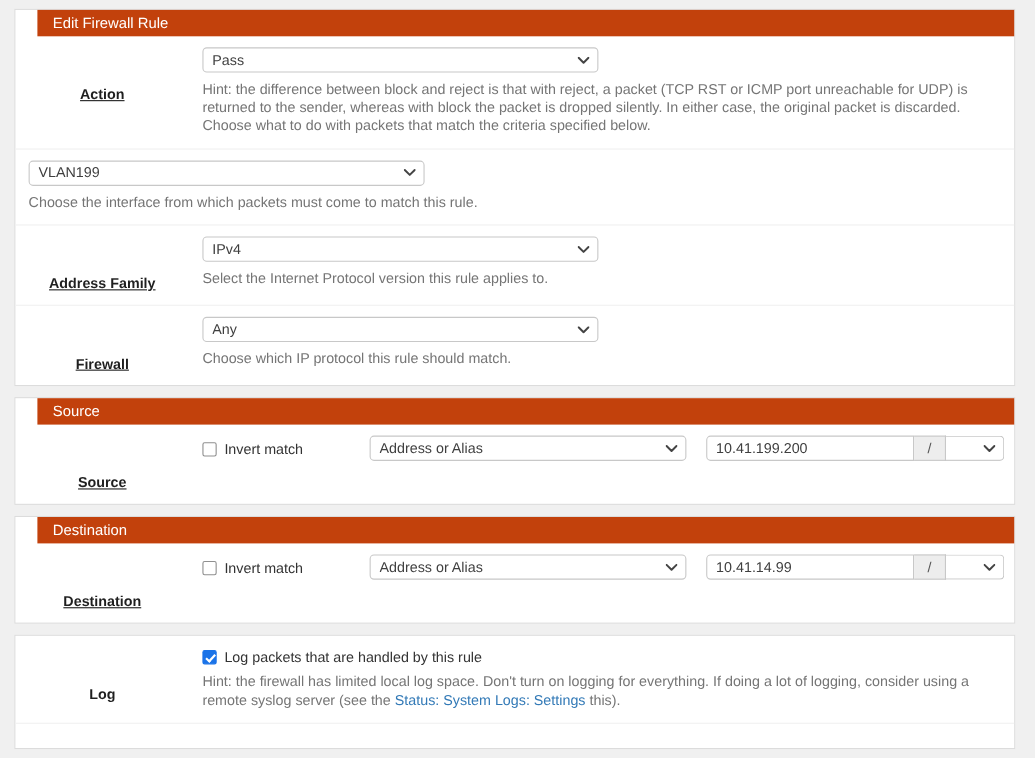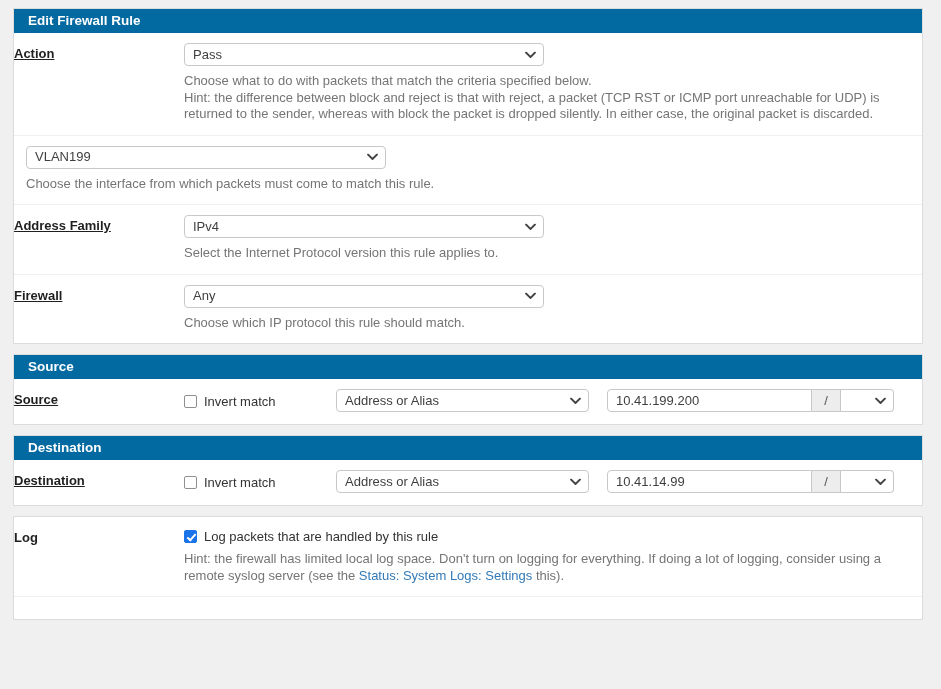--- a/index.html
+++ b/index.html
@@ -11,36 +11,38 @@
     color: #333;
     overflow: hidden;
   }
   .page { padding-top: 8px; }
   .panel {
     margin: 0 18px 10px 13px;
     background: #fff;
     border: 1px solid #dcdcdc;
   }
   .panel-heading {
-    background: #0369a1;
+    background: #c2410c;
     color: #fff;
-    font-weight: bold;
+    font-weight: normal;
     font-size: 13.5px;
     padding: 4px 14px 5px 14px;
+    margin-left: 20px;
   }
   .frow {
     display: flex;
     padding: 10px 0 12px 0;
     border-bottom: 1px solid #f0f0f0;
   }
   .frow:last-child { border-bottom: none; }
   .label-col {
     flex: 0 0 158px;
-    text-align: left;
+    text-align: center;
     padding-top: 3px;
+    margin-top: 32px;
   }
   .label-col .lbl { font-weight: bold; color: #1f1f1f; }
   .label-col .lbl.u { text-decoration: underline; }
   .content-col { flex: 1 1 auto; padding-left: 12px; padding-right: 18px; }
   .help {
     color: #757575;
     margin-top: 7px;
     line-height: 16.5px;
     max-width: 738px;
   }
@@ -59,21 +61,21 @@
     color: #3f3f3f;
     padding: 0 22px 1px 8px;
   }
   .chev {
     position: absolute; right: 8px; top: 50%;
     transform: translateY(-50%);
     pointer-events: none;
     line-height: 0;
   }
   .w-main { width: 360px; }
-  .w-type { width: 253px; }
+  .w-type { width: 288px; }
   .w-mask { width: 53px; }
   .w-mask .sel { border-radius: 0 4px 4px 0; }
   
   .txt {
     height: 23px;
     border: 1px solid #c8c8c8;
     border-radius: 4px;
     font-family: "Liberation Sans", sans-serif;
     font-size: 13px;
     color: #3f3f3f;
@@ -101,21 +103,21 @@
     border: solid #fff;
     border-width: 0 2px 2px 0;
     transform: rotate(42deg);
   }
   .cb-label { color: #333; }
   
   .src-line { display: flex; align-items: center; }
   .invert-area { flex: 0 0 152px; padding-top: 1px; }
   .addr-group { display: flex; margin-left: 18px; }
   .addr-input {
-    width: 205px;
+    width: 189px;
     border-radius: 4px 0 0 4px;
   }
   .addr-addon {
     width: 29px;
     height: 23px;
     border: 1px solid #c8c8c8;
     border-left: none;
     background: #ededed;
     color: #555;
     text-align: center;
@@ -140,22 +142,22 @@
           <select class="sel">
             <option>Pass</option>
           </select>
           <span class="chev">
             <svg width="11" height="7" viewBox="0 0 11 7">
                 <path d="M1 1l4.5 4.5L10 1" fill="none" stroke="#444" stroke-width="1.8" stroke-linecap="round" stroke-linejoin="round"></path>
               </svg>
           </span>
         </span>
         <div class="help">
+          <div>Hint: the difference between block and reject is that with reject, a packet (TCP RST or ICMP port unreachable for UDP) is returned to the sender, whereas with block the packet is dropped silently. In either case, the original packet is discarded.</div>
           <div>Choose what to do with packets that match the criteria specified below.</div>
-          <div>Hint: the difference between block and reject is that with reject, a packet (TCP RST or ICMP port unreachable for UDP) is returned to the sender, whereas with block the packet is dropped silently. In either case, the original packet is discarded.</div>
         </div>
       </div>
     </div>
 
 
     <div class="frow">
       <div class="content-col">
         <span class="selwrap w-main">
           <select class="sel">
             <option>VLAN199</option>

